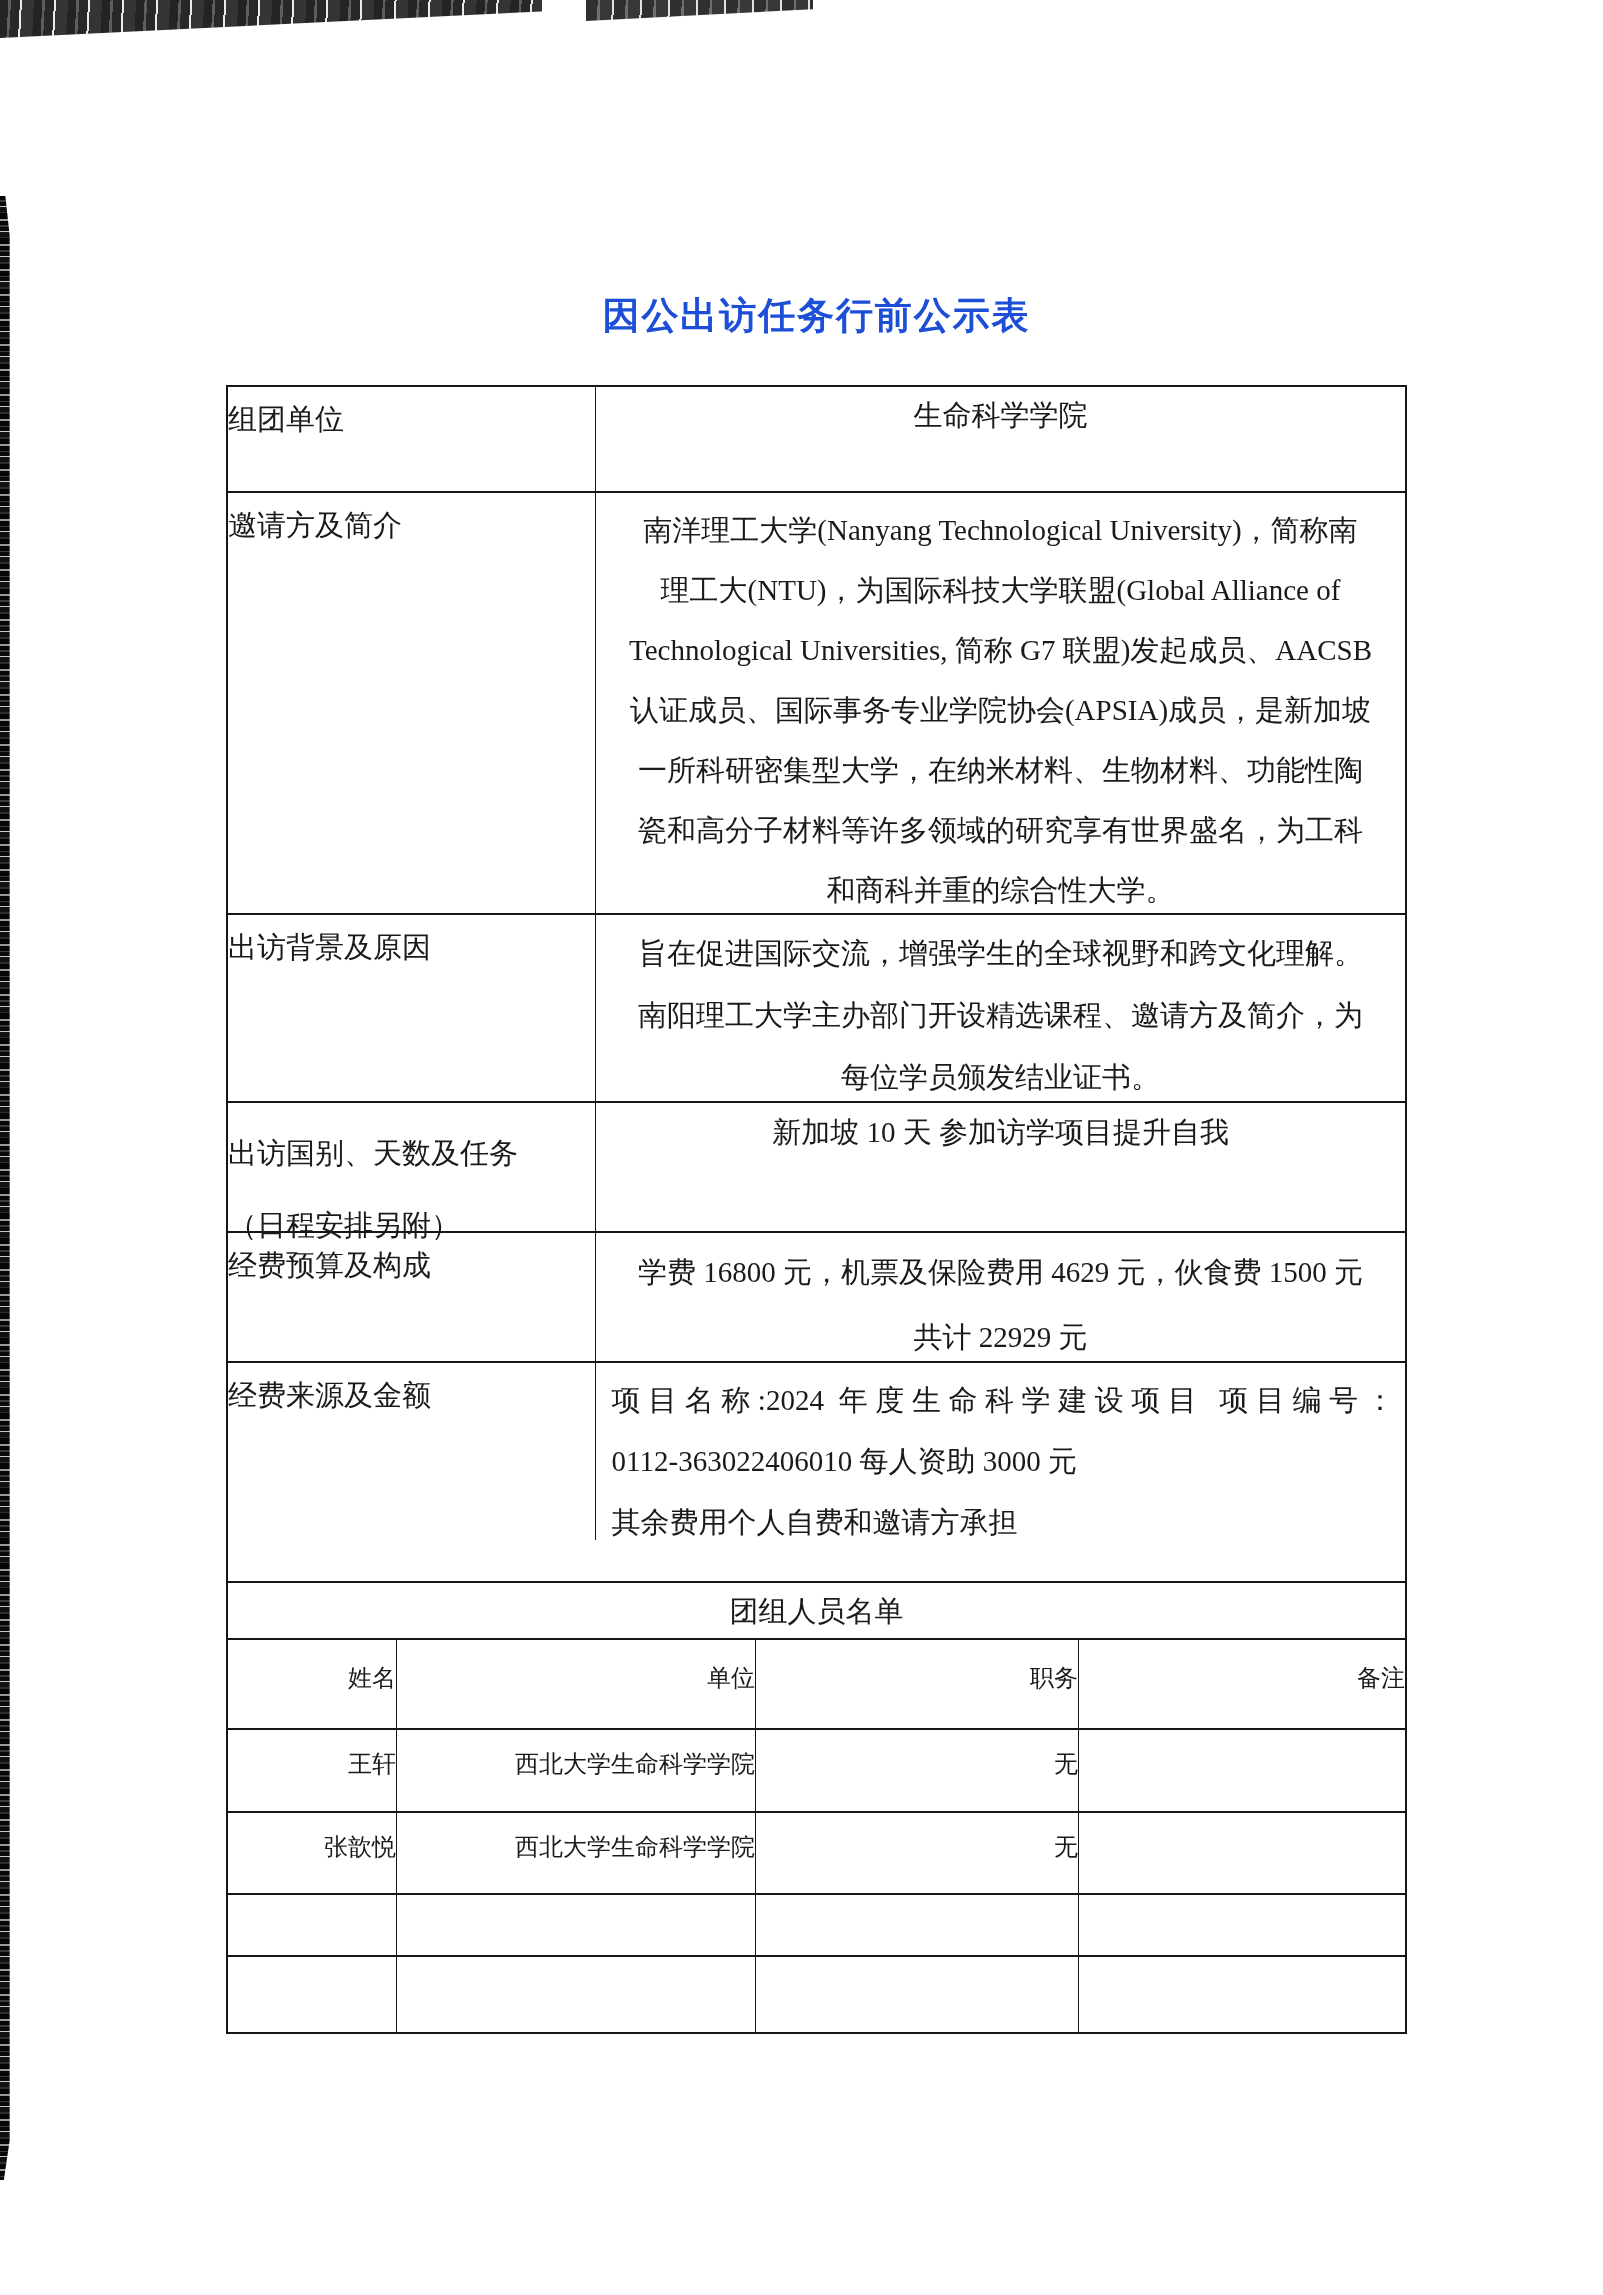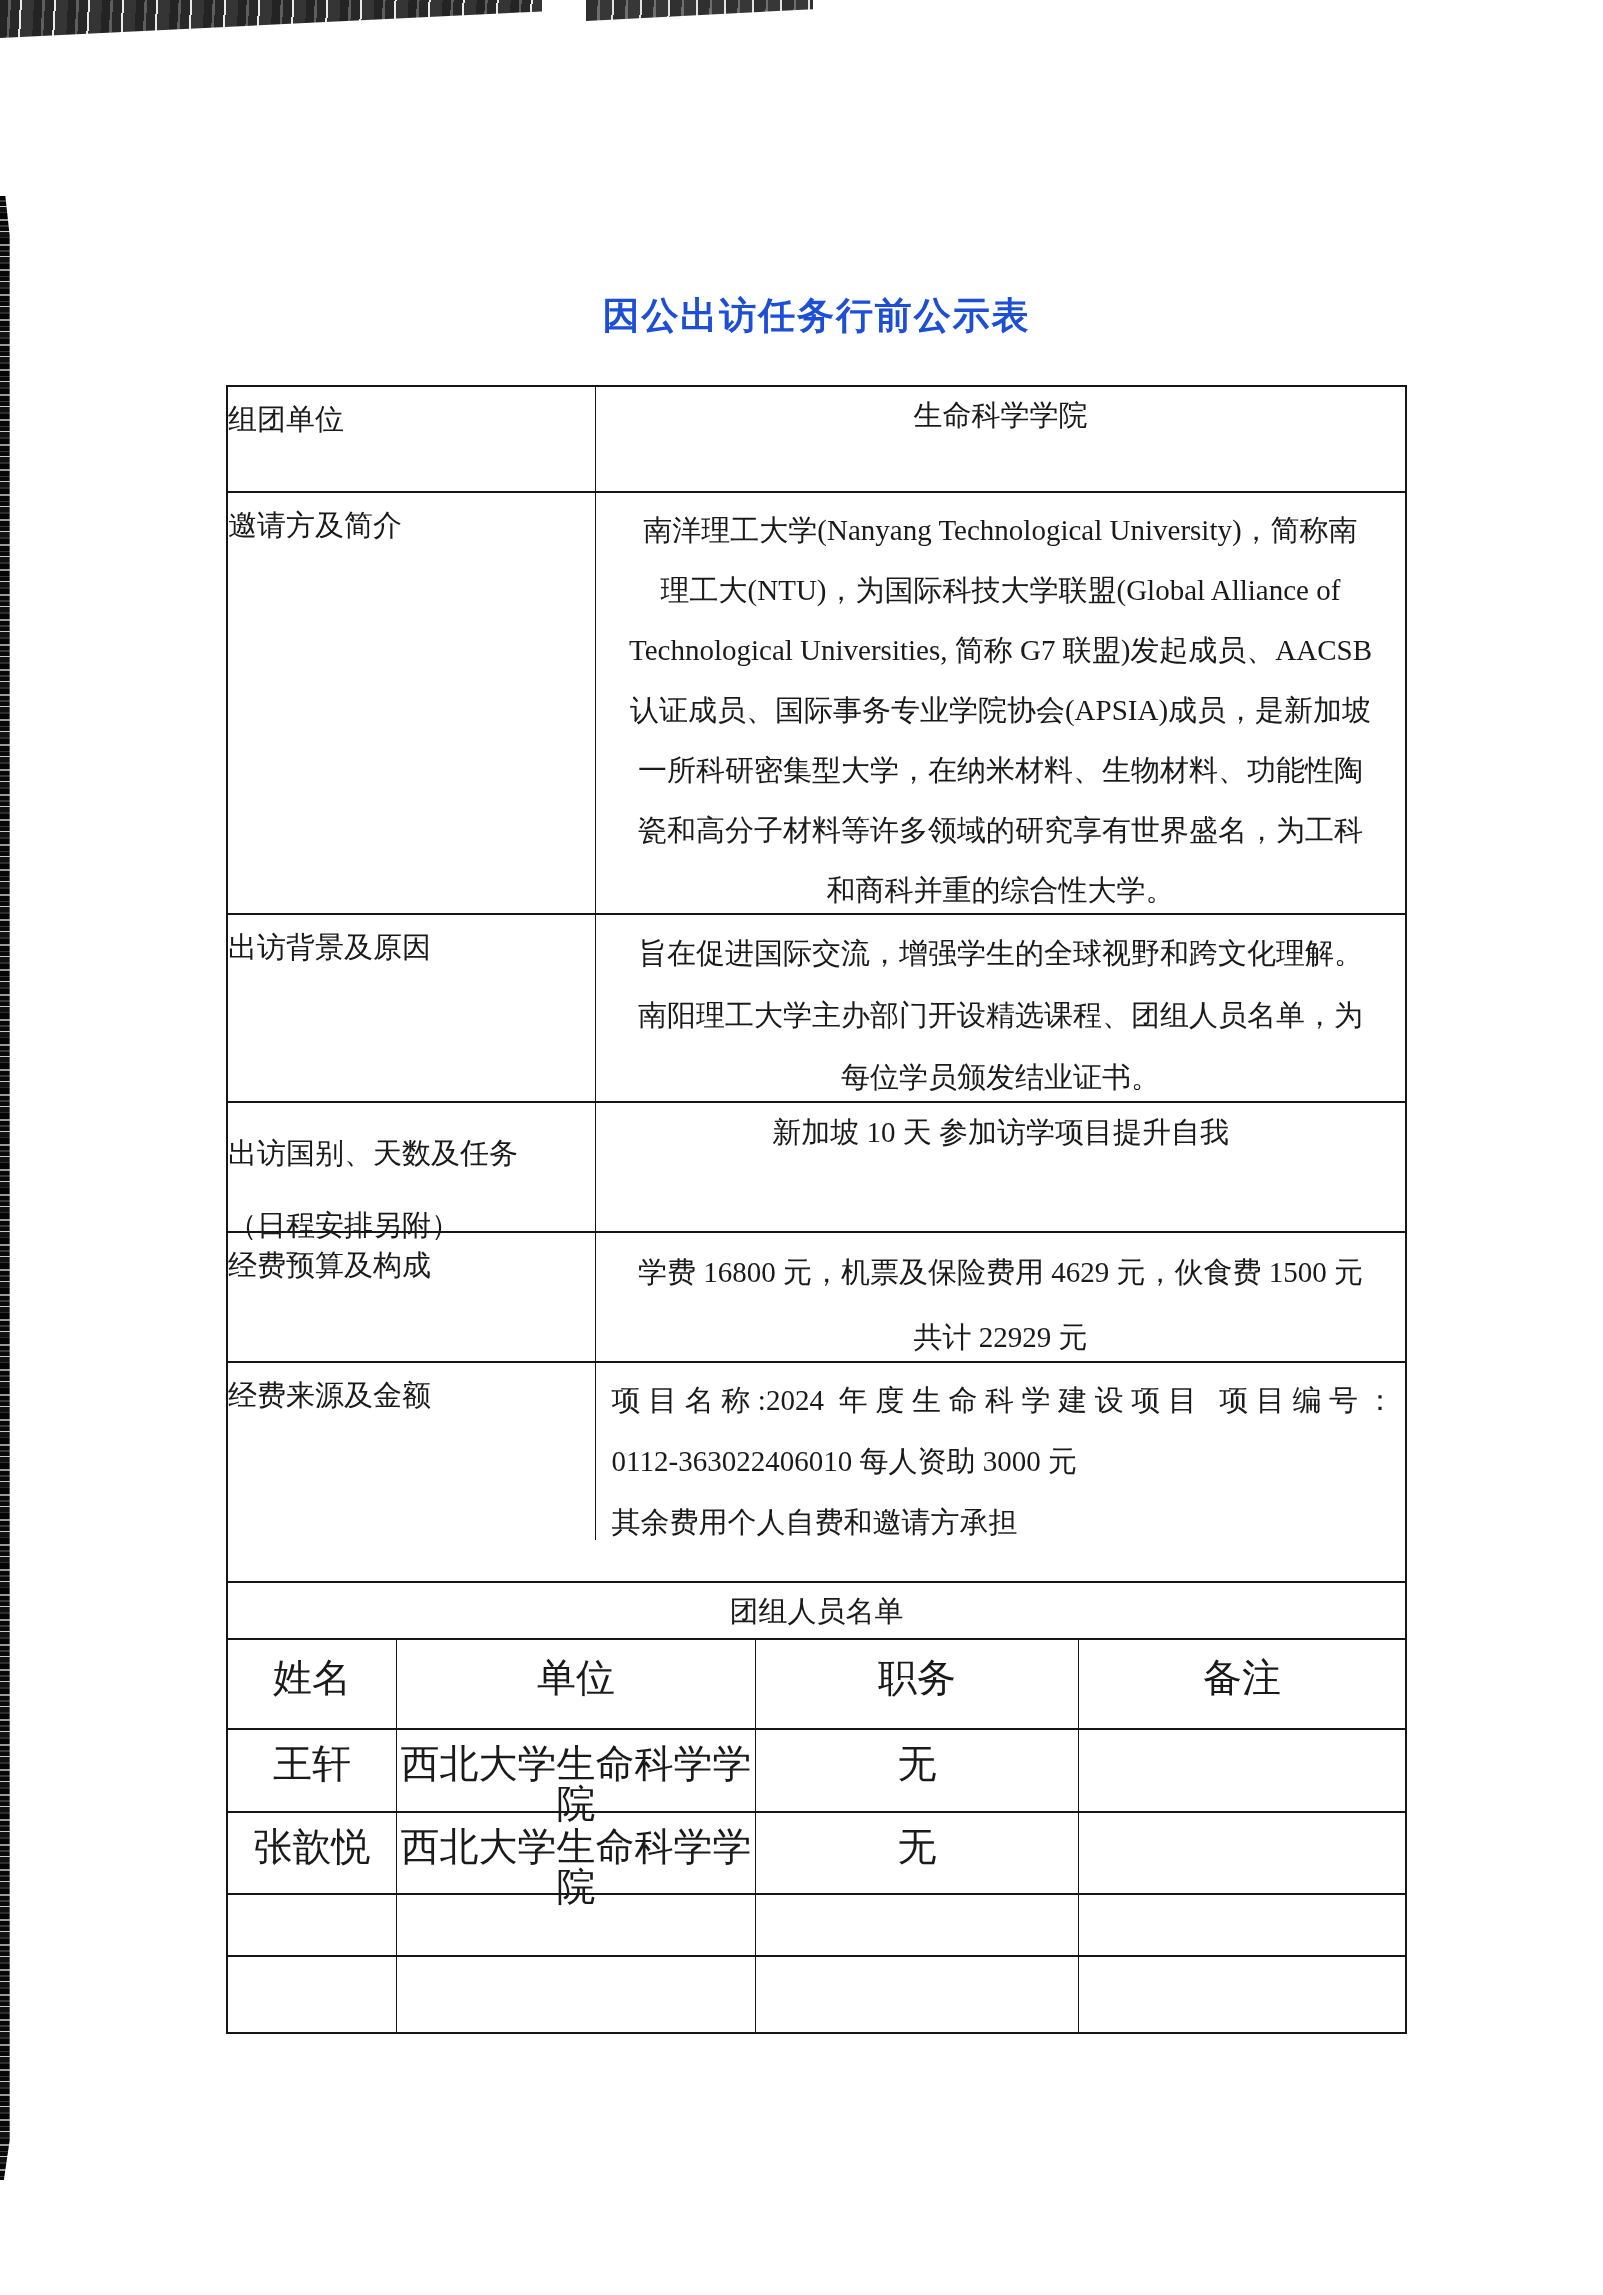--- a/index.html
+++ b/index.html
@@ -37,21 +37,21 @@
   .ccell.left .line { text-align:left; padding-left:5.2px; }
   .ccell .line.spread { text-align:justify; text-align-last:justify; }
   .lh96 .line { line-height:62px; }
   .lh100 .line { line-height:65px; }
   .lh94 .line { line-height:61px; }
 
   .roster-title-row { border-top:2.6px solid #161616; text-align:center;
     font-size:29px; line-height:56px; height:57px;margin-top:41px; }
 
   .prow { display:flex; border-top:2.6px solid #161616; }
-  .pcell { border-right:1.9px solid #161616; text-align:center; font-size:39px;
+  .pcell { border-right:1.9px solid #161616; text-align:right; font-size:24px;
     padding-top:14.3px; line-height:40px; }
   .pcell:last-child { border-right:none; }
   .pc1 { width:169px; flex:0 0 169px; }
   .pc2 { width:359px; flex:0 0 359px; }
   .pc3 { width:323px; flex:0 0 323px; }
   .pc4 { flex:1 1 auto; }
   .phead .pcell { padding-top:18px; }
 </style>
 </head>
 <body>
@@ -89,21 +89,21 @@
         <div class="line">和商科并重的综合性大学。</div>
       </div>
     </div>
 
     <div class="frow" style="height:188px">
       <div class="lcell">
         <div class="lt">出访背景及原因</div>
       </div>
       <div class="ccell lh96">
         <div class="line">旨在促进国际交流，增强学生的全球视野和跨文化理解。</div>
-        <div class="line">南阳理工大学主办部门开设精选课程、团组人员名单，为</div>
+        <div class="line">南阳理工大学主办部门开设精选课程、邀请方及简介，为</div>
         <div class="line">每位学员颁发结业证书。</div>
       </div>
     </div>
 
     <div class="frow" style="height:130px">
       <div class="lcell two">
         <div class="lt">出访国别、天数及任务</div>
         <div class="lt">（日程安排另附）</div>
       </div>
       <div class="ccell">

